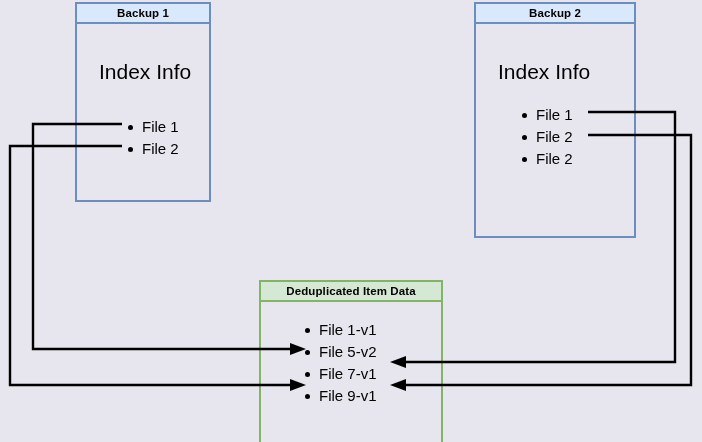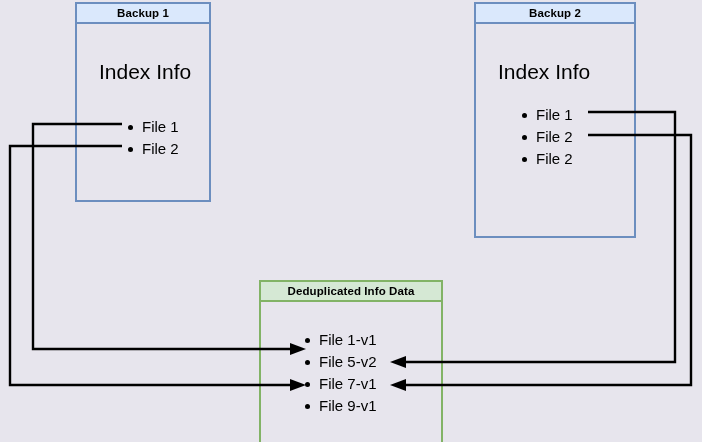--- a/index.html
+++ b/index.html
@@ -133,24 +133,24 @@
       <ul class="file-list" style="left:44px; top:80px;">
         <li>File 1</li>
         <li>File 2</li>
         <li>File 2</li>
       </ul>
     </div>
   </div>
 
   <div class="box green" style="left:259px; top:280px; width:184px; height:176px;">
     <div class="box-header">
-      <span>Deduplicated Info Data</span>
+      <span>Deduplicated Item Data</span>
     </div>
     <div class="box-body">
-      <ul class="file-list" style="left:42px; top:27px;">
+      <ul class="file-list" style="left:42px; top:17px;">
         <li>File 1-v1</li>
         <li>File 5-v2</li>
         <li>File 7-v1</li>
         <li>File 9-v1</li>
       </ul>
     </div>
   </div>
 
   <svg id="wires" viewBox="0 0 702 442">
 

